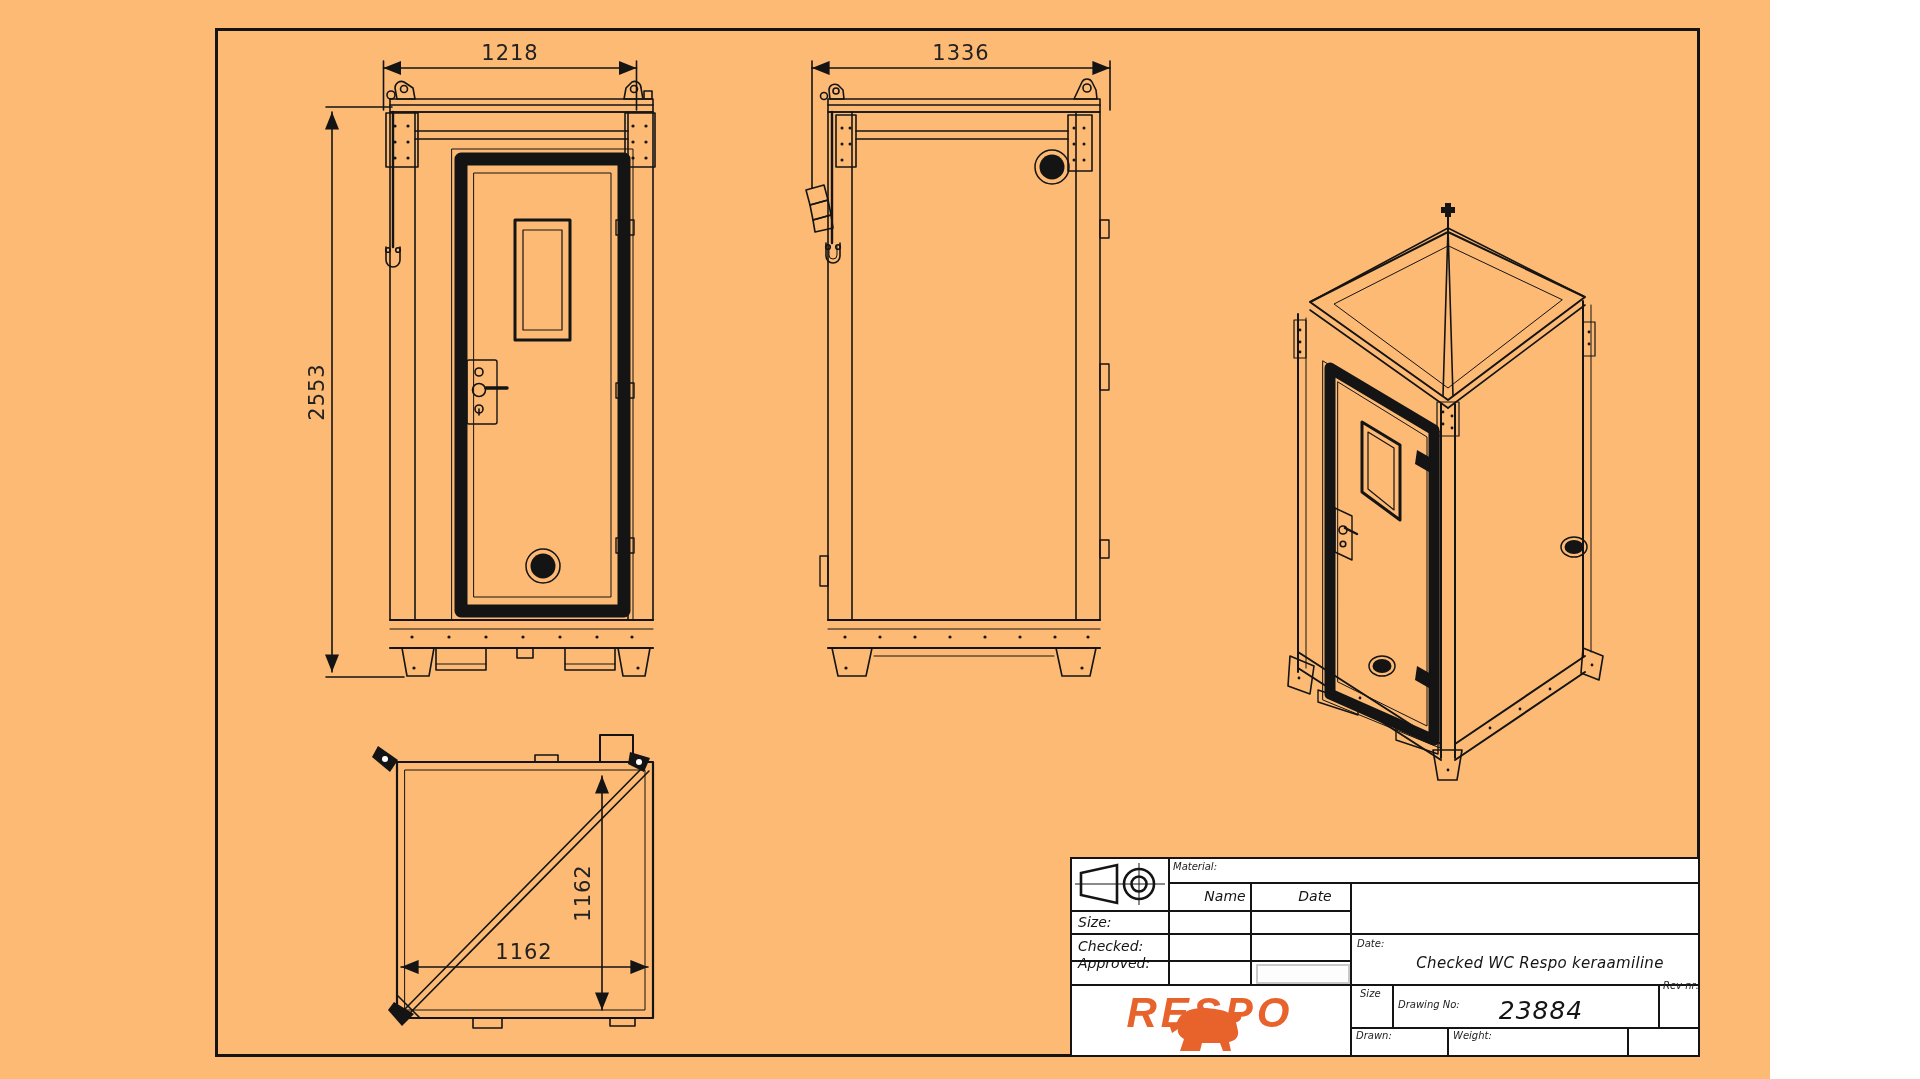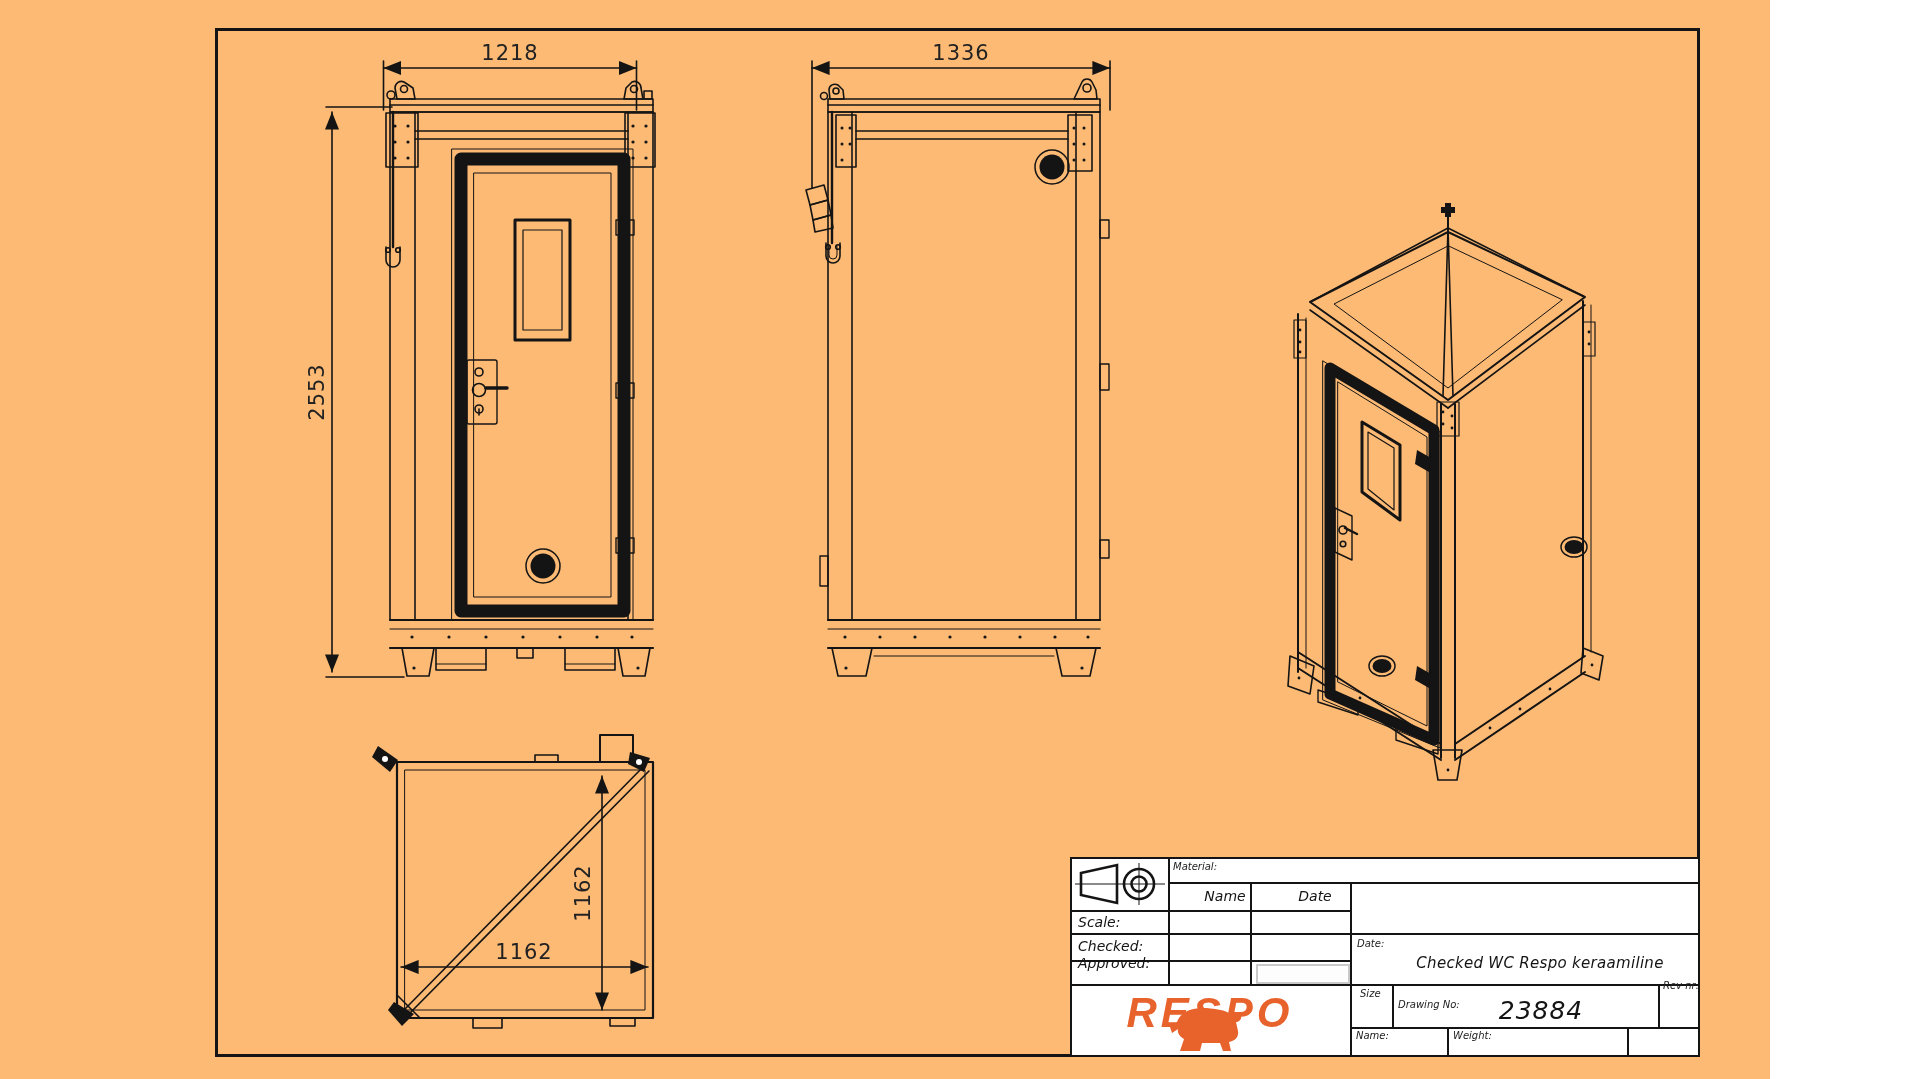--- a/index.html
+++ b/index.html
@@ -342,33 +342,33 @@
       </g>
       <g stroke="#141414" stroke-width="1">
         <line x1="2" y1="23" x2="92" y2="23"></line>
         <line x1="66" y1="2" x2="66" y2="44"></line>
       </g>
     </svg>
 
     <div class="tb-lab" style="left:103px;top:4px">Material:</div>
     <div class="tb-cell cen" style="left:98px;top:25px;width:84px;height:28px">Name</div>
     <div class="tb-cell cen" style="left:180px;top:25px;width:100px;height:28px">Date</div>
-    <div class="tb-cell" style="left:8px;top:57px">Scale:</div>
+    <div class="tb-cell" style="left:8px;top:57px">Size:</div>
     <div class="tb-cell" style="left:8px;top:81px">Checked:</div>
     <div class="tb-cell" style="left:8px;top:98px">Approved:</div>
     <div class="gray-box" style="left:186px;top:107px;width:90px;height:16px"></div>
 
     <div class="tb-lab" style="left:287px;top:81px">Date:</div>
     <div class="tb-cell cen title-val" style="left:282px;top:86px;width:346px;height:40px">Checked WC Respo keraamiline</div>
 
     <div class="tb-lab" style="left:290px;top:131px">Size</div>
     <div class="tb-lab" style="left:328px;top:142px">Drawing No:</div>
     <div class="tb-cell cen big-num" style="left:324px;top:135px;width:264px;height:36px">23884</div>
     <div class="tb-lab" style="left:593px;top:123px">Rev nr:</div>
-    <div class="tb-lab" style="left:286px;top:173px">Name:</div>
+    <div class="tb-lab" style="left:286px;top:173px">Drawn:</div>
     <div class="tb-lab" style="left:383px;top:173px">Weight:</div>
 
     <svg style="position:absolute;left:10px;top:130px" width="260" height="68" viewBox="0 0 260 68">
       <text x="130" y="40" text-anchor="middle" font-size="42" font-weight="bold" letter-spacing="4" font-family="Liberation Sans, sans-serif" fill="#e8622c">RESPO</text>
       <path d="M100,64 L104,52 C100,50 97,46 98,42 L92,46 L90,40 L97,35 C100,26 110,21 122,21
                C134,21 146,23 152,28 C156,25 160,26 161,29 C162,32 159,35 156,35
                L158,44 C159,50 155,54 149,55 L151,64 L143,64 L140,56 L122,56 L120,64 Z" fill="#e8622c"></path>
     </svg>
   </div>
 

